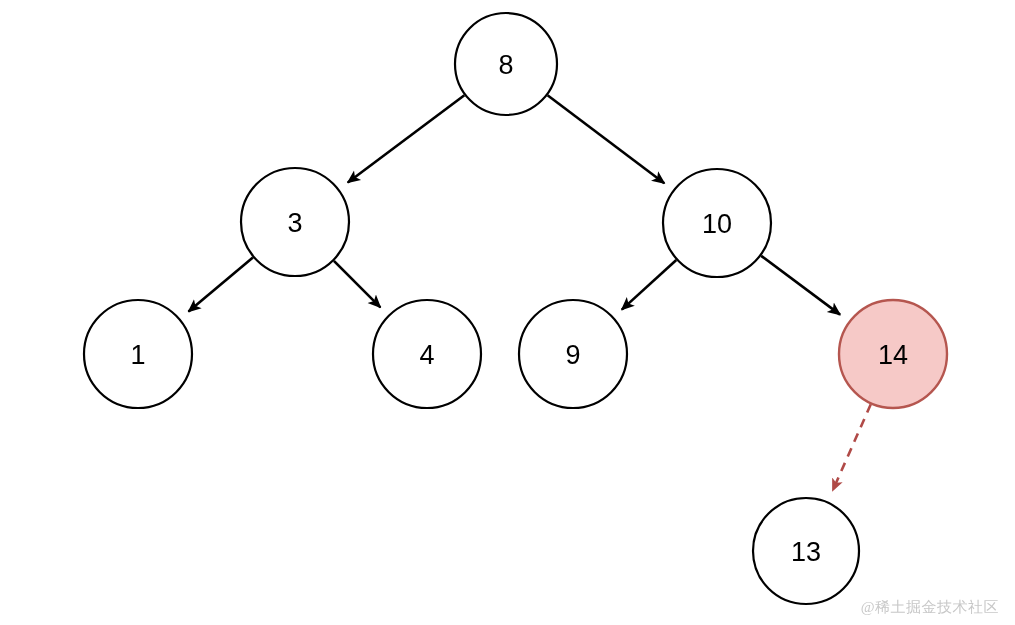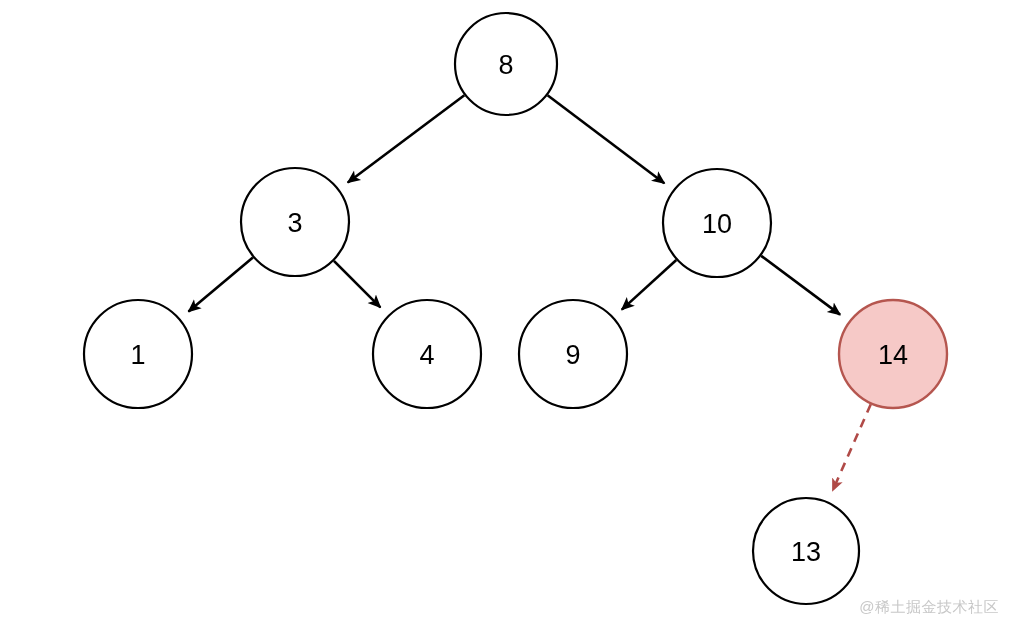--- a/index.html
+++ b/index.html
@@ -46,21 +46,21 @@
   }
   .edge-line.dashed {
     stroke: #b04a47;
     stroke-width: 2.6;
     stroke-dasharray: 9 7;
   }
   .watermark-text {
     position: absolute;
     right: 16px;
     bottom: 8px;
-    font-family: Liberation Sans, sans-serif;
+    font-family: Liberation Serif, serif;
     font-size: 15px;
     color: #c8c8c8;
     letter-spacing: 0.5px;
     white-space: nowrap;
     user-select: none;
   }
 </style>
 </head>
 <body>
 

